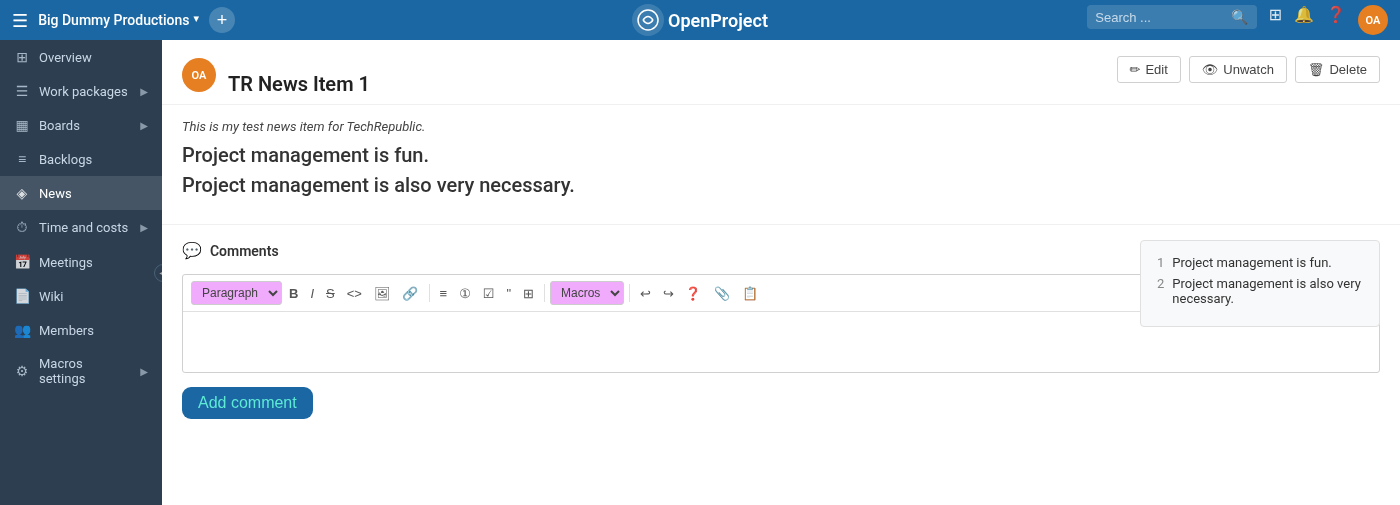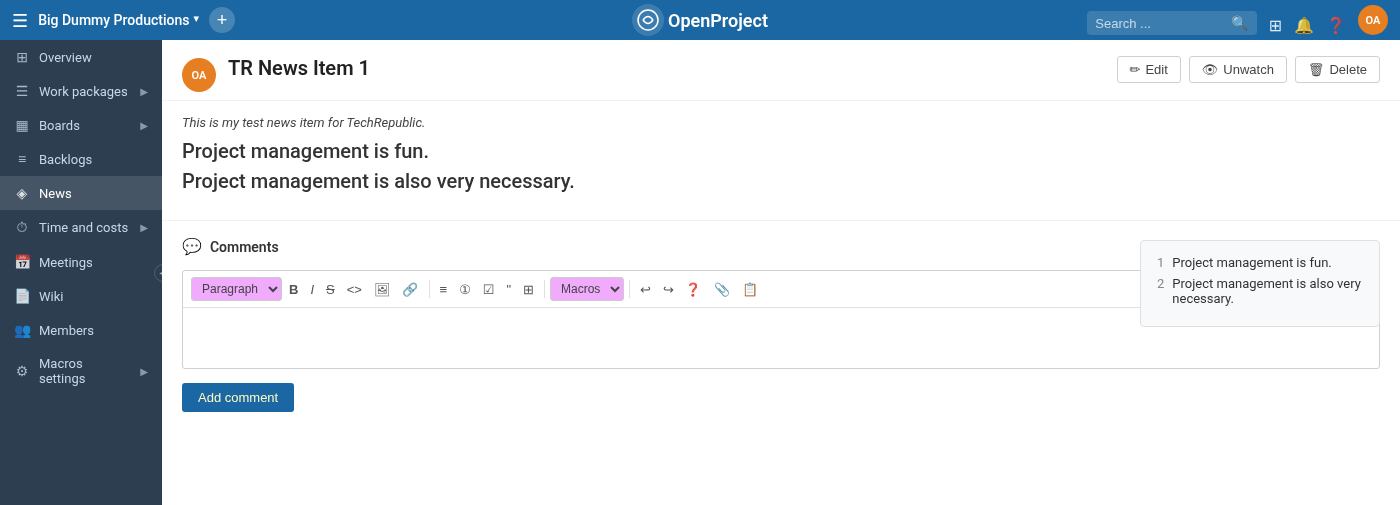--- a/index.html
+++ b/index.html
@@ -17,21 +17,21 @@
       z-index: 10;
     }
     .top-nav-left { display: flex; align-items: center; gap: 10px; }
     .hamburger-icon { color: #fff; font-size: 18px; cursor: pointer; }
     .project-name { color: #fff; font-size: 14px; font-weight: 500; display: flex; align-items: flex-start; gap: 4px; }
     .project-name .caret { font-size: 11px; }
     .plus-btn { background: rgba(255,255,255,0.2); border: none; color: #fff; width: 26px; height: 26px; border-radius: 50%; cursor: pointer; font-size: 18px; display: flex; align-items: center; justify-content: center; line-height: 1; }
     .top-nav-center { position: absolute; left: 50%; transform: translateX(-50%); }
     .logo { display: flex; align-items: center; gap: 4px; color: #fff; font-size: 18px; font-weight: 600; }
     .logo-icon { width: 32px; height: 32px; background: rgba(255,255,255,0.15); border-radius: 50%; display: flex; align-items: center; justify-content: center; font-size: 14px; }
-    .top-nav-right { display: flex; align-items: flex-end; gap: 12px; }
+    .top-nav-right { display: flex; align-items: flex-start; gap: 12px; }
     .search-box { display: flex; align-items: center; background: rgba(255,255,255,0.15); border-radius: 4px; padding: 4px 8px; gap: 6px; }
     .search-box input { background: transparent; border: none; color: #fff; font-size: 13px; width: 130px; outline: none; }
     .search-box input::placeholder { color: rgba(255,255,255,0.7); }
     .search-icon { color: rgba(255,255,255,0.8); font-size: 14px; }
     .nav-icon { color: #fff; font-size: 16px; cursor: pointer; opacity: 0.85; }
     .avatar { width: 30px; height: 30px; border-radius: 50%; background: #e67e22; color: #fff; font-size: 11px; font-weight: 600; display: flex; align-items: center; justify-content: center; cursor: pointer; }
 
     
     .main-layout { display: flex; flex: 1; overflow: hidden; }
 
@@ -90,21 +90,21 @@
     
     .news-header {
       display: flex;
       align-items: flex-start;
       justify-content: space-between;
       padding: 16px 20px 8px 20px;
       border-bottom: 1px solid #f0f0f0;
     }
     .news-title-section { display: flex; align-items: flex-start; gap: 12px; }
     .news-avatar { width: 34px; height: 34px; border-radius: 50%; background: #e67e22; color: #fff; font-size: 11px; font-weight: 600; display: flex; align-items: center; justify-content: center; flex-shrink: 0; margin-top: 2px; }
-    .news-title { font-size: 20px; font-weight: 600; color: #222; }
+    .news-title { font-size: 20px; font-weight: 600; color: #222; margin-top: 16px; }
     .news-actions { display: flex; gap: 8px; align-items: center; }
     .news-action-btn {
       display: flex; align-items: center; gap: 5px;
       padding: 5px 12px; border: 1px solid #d0d0d0;
       background: #fff; border-radius: 3px; cursor: pointer;
       font-size: 13px; color: #444;
     }
     .news-action-btn .btn-icon { font-size: 13px; }
 
     
@@ -146,22 +146,22 @@
       font-size: 12px; padding: 3px 6px; cursor: pointer; color: #444;
     }
     .toolbar-btn {
       background: none; border: none; padding: 4px 5px;
       cursor: pointer; color: #555; font-size: 13px; border-radius: 3px;
     }
     .toolbar-sep { width: 1px; height: 18px; background: #e0e0e0; margin: 0 3px; }
     .editor-area { min-height: 60px; padding: 10px 12px; outline: none; font-size: 13px; color: #333; }
 
     .add-comment-btn {
-      background: #1a67a3; color: #fef9c3; border: none; border-radius: 3px;
-      padding: 7px 16px; font-size: 13px; cursor: pointer;
+      background: #1a67a3; color: #5eead4; border: none; border-radius: 9px;
+      padding: 7px 16px; font-size: 16px; cursor: pointer;
     }
   </style>
 </head>
 <body>
 
 <nav class="top-nav">
   <div class="top-nav-left">
     <span class="hamburger-icon">☰</span>
     <span class="project-name">
       <span>Big Dummy Productions</span>

